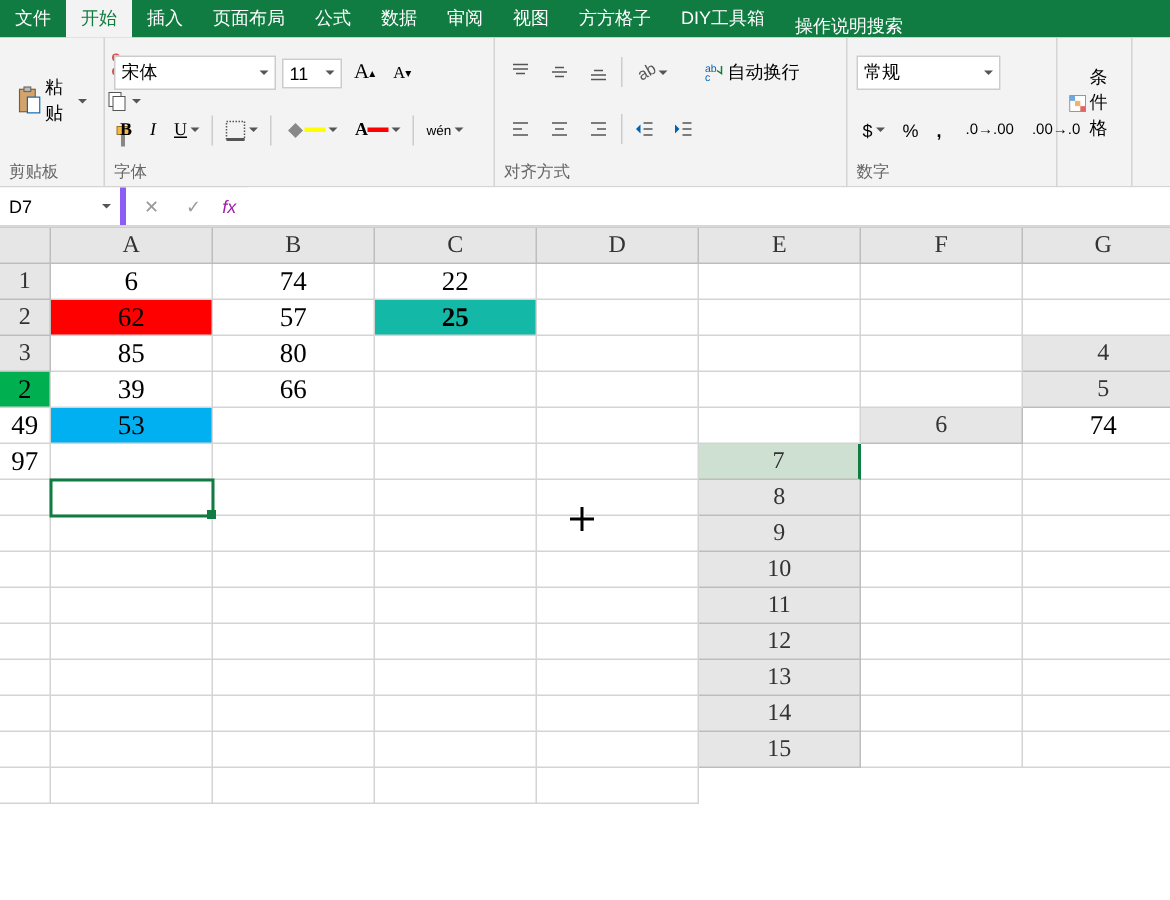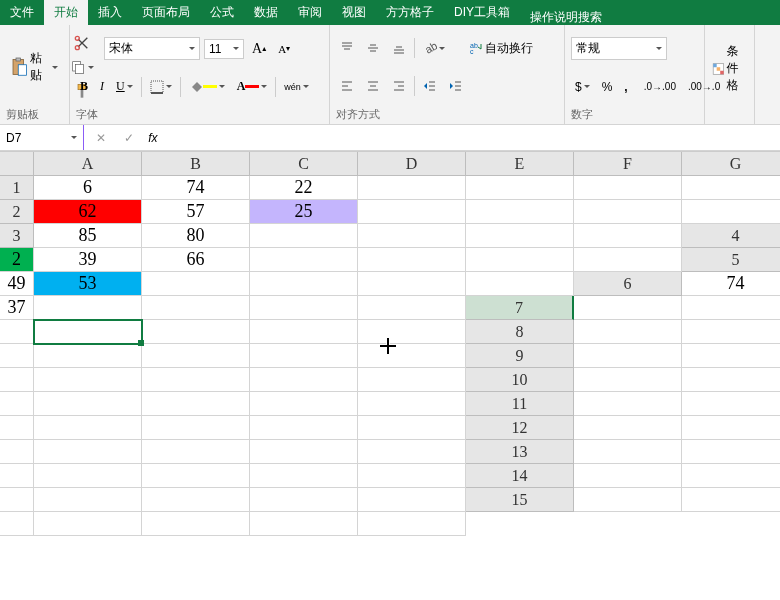--- a/index.html
+++ b/index.html
@@ -9,32 +9,32 @@
 .menubar .tab.active { background: #f3f3f3; color: #107c41; }
 .menubar .search { display: flex; align-items: center; gap: 5px; padding: 4px 10px; flex-direction: column; }
 .ribbon { background: #f3f3f3; border-bottom: 1px solid #d4d4d4; height: 100px; display: flex; }
 .group { border-right: 1px solid #d4d4d4; padding: 4px 6px 2px 6px; display: flex; flex-direction: column; justify-content: space-between; }
 .group-label { text-align: left; color: #666; font-size: 11px; padding-top: 2px; }
 .group-body { flex: 1; display: flex; flex-direction: column; justify-content: space-around; }
 .row { display: flex; align-items: center; gap: 4px; }
 .btn { display: inline-flex; align-items: center; justify-content: center; padding: 2px 4px; cursor: pointer; border-radius: 2px; }
 .dd { width: 0; height: 0; border-left: 3px solid transparent; border-right: 3px solid transparent; border-top: 3px solid #555; margin-left: 2px; }
 .select { background: #fff; border: 1px solid #ccc; padding: 2px 4px; display: flex; align-items: center; justify-content: space-between; }
-.font-name { width: 96px; margin-left: 28px; }
+.font-name { width: 108px; }
 .font-size { width: 40px; }
 .num-fmt { width: 96px; }
 .bold { font-weight: bold; font-family: serif; }
 .italic { font-style: italic; font-family: serif; }
 .underline { text-decoration: underline; font-family: serif; }
 .colorbar { display: inline-block; width: 14px; height: 3px; }
 .vline { width: 1px; height: 20px; background: #ccc; }
 .namebox-bar { height: 26px; border-bottom: 1px solid #d4d4d4; display: flex; align-items: center; background: #fff; }
-.namebox { width: 84px; border-right: 1px solid #8b5cf6; padding: 0 6px; height: 100%; display: flex; align-items: center; justify-content: space-between; }
+.namebox { width: 84px; border-right: 4px solid #8b5cf6; padding: 0 6px; height: 100%; display: flex; align-items: center; justify-content: space-between; }
 .fx-controls { display: flex; align-items: center; gap: 10px; padding: 0 8px; color: #999; }
-.fx-label { font-style: italic; color: #000000; }
+.fx-label { font-style: italic; color: #a21caf; }
 .formula-input { flex: 1; height: 100%; border: none; outline: none; padding: 0 6px; }
 .grid { display: grid; grid-template-columns: 34px repeat(7, 108px); grid-auto-rows: 24px; border-top: 1px solid #ccc; }
 .grid .hdr { background: #e6e6e6; border-right: 1px solid #bdbdbd; border-bottom: 1px solid #bdbdbd; display: flex; align-items: center; justify-content: center; color: #333; font-family: serif; font-size: 16px; }
 .grid .rhdr { background: #e6e6e6; border-right: 1px solid #bdbdbd; border-bottom: 1px solid #bdbdbd; display: flex; align-items: center; justify-content: center; color: #333; font-family: serif; font-size: 16px; }
 .grid .rhdr.sel { background: #cde0d2; border-right: 2px solid #107c41; }
 .grid .cell { border-right: 1px solid #d4d4d4; border-bottom: 1px solid #d4d4d4; display: flex; align-items: center; justify-content: center; font-family: serif; font-size: 18px; background: #fff; position: relative; }
 .grid .cell.selected { outline: 2px solid #107c41; outline-offset: -1px; z-index: 2; }
 .grid .cell.selected::after { content: ""; position: absolute; right: -3px; bottom: -3px; width: 6px; height: 6px; background: #107c41; }
 .grid .corner { background: #e6e6e6; border-right: 1px solid #bdbdbd; border-bottom: 1px solid #bdbdbd; }
 svg { display: block; }
@@ -330,21 +330,21 @@
     <div class="cell">6</div>
     <div class="cell">74</div>
     <div class="cell">22</div>
     <div class="cell"></div>
     <div class="cell"></div>
     <div class="cell"></div>
     <div class="cell"></div>
     <div class="rhdr">2</div>
     <div class="cell" style="background: rgb(255, 0, 0);">62</div>
     <div class="cell">57</div>
-    <div class="cell" style="background: #c4b5fd;">25</div>
+    <div class="cell" style="background: #14b8a6; font-weight: bold;">25</div>
     <div class="cell"></div>
     <div class="cell"></div>
     <div class="cell"></div>
     <div class="cell"></div>
     <div class="rhdr">3</div>
     <div class="cell">85</div>
     <div class="cell">80</div>
     <div class="cell"></div>
     <div class="cell"></div>
     <div class="cell"></div>
@@ -359,21 +359,21 @@
     <div class="cell"></div>
     <div class="rhdr">5</div>
     <div class="cell">49</div>
     <div class="cell" style="background: rgb(0, 176, 240);">53</div>
     <div class="cell"></div>
     <div class="cell"></div>
     <div class="cell"></div>
     <div class="cell"></div>
     <div class="rhdr">6</div>
     <div class="cell">74</div>
-    <div class="cell">37</div>
+    <div class="cell">97</div>
     <div class="cell"></div>
     <div class="cell"></div>
     <div class="cell"></div>
     <div class="cell"></div>
     <div class="rhdr sel">7</div>
     <div class="cell"></div>
     <div class="cell"></div>
     <div class="cell"></div>
     <div class="cell selected"></div>
     <div class="cell"></div>

